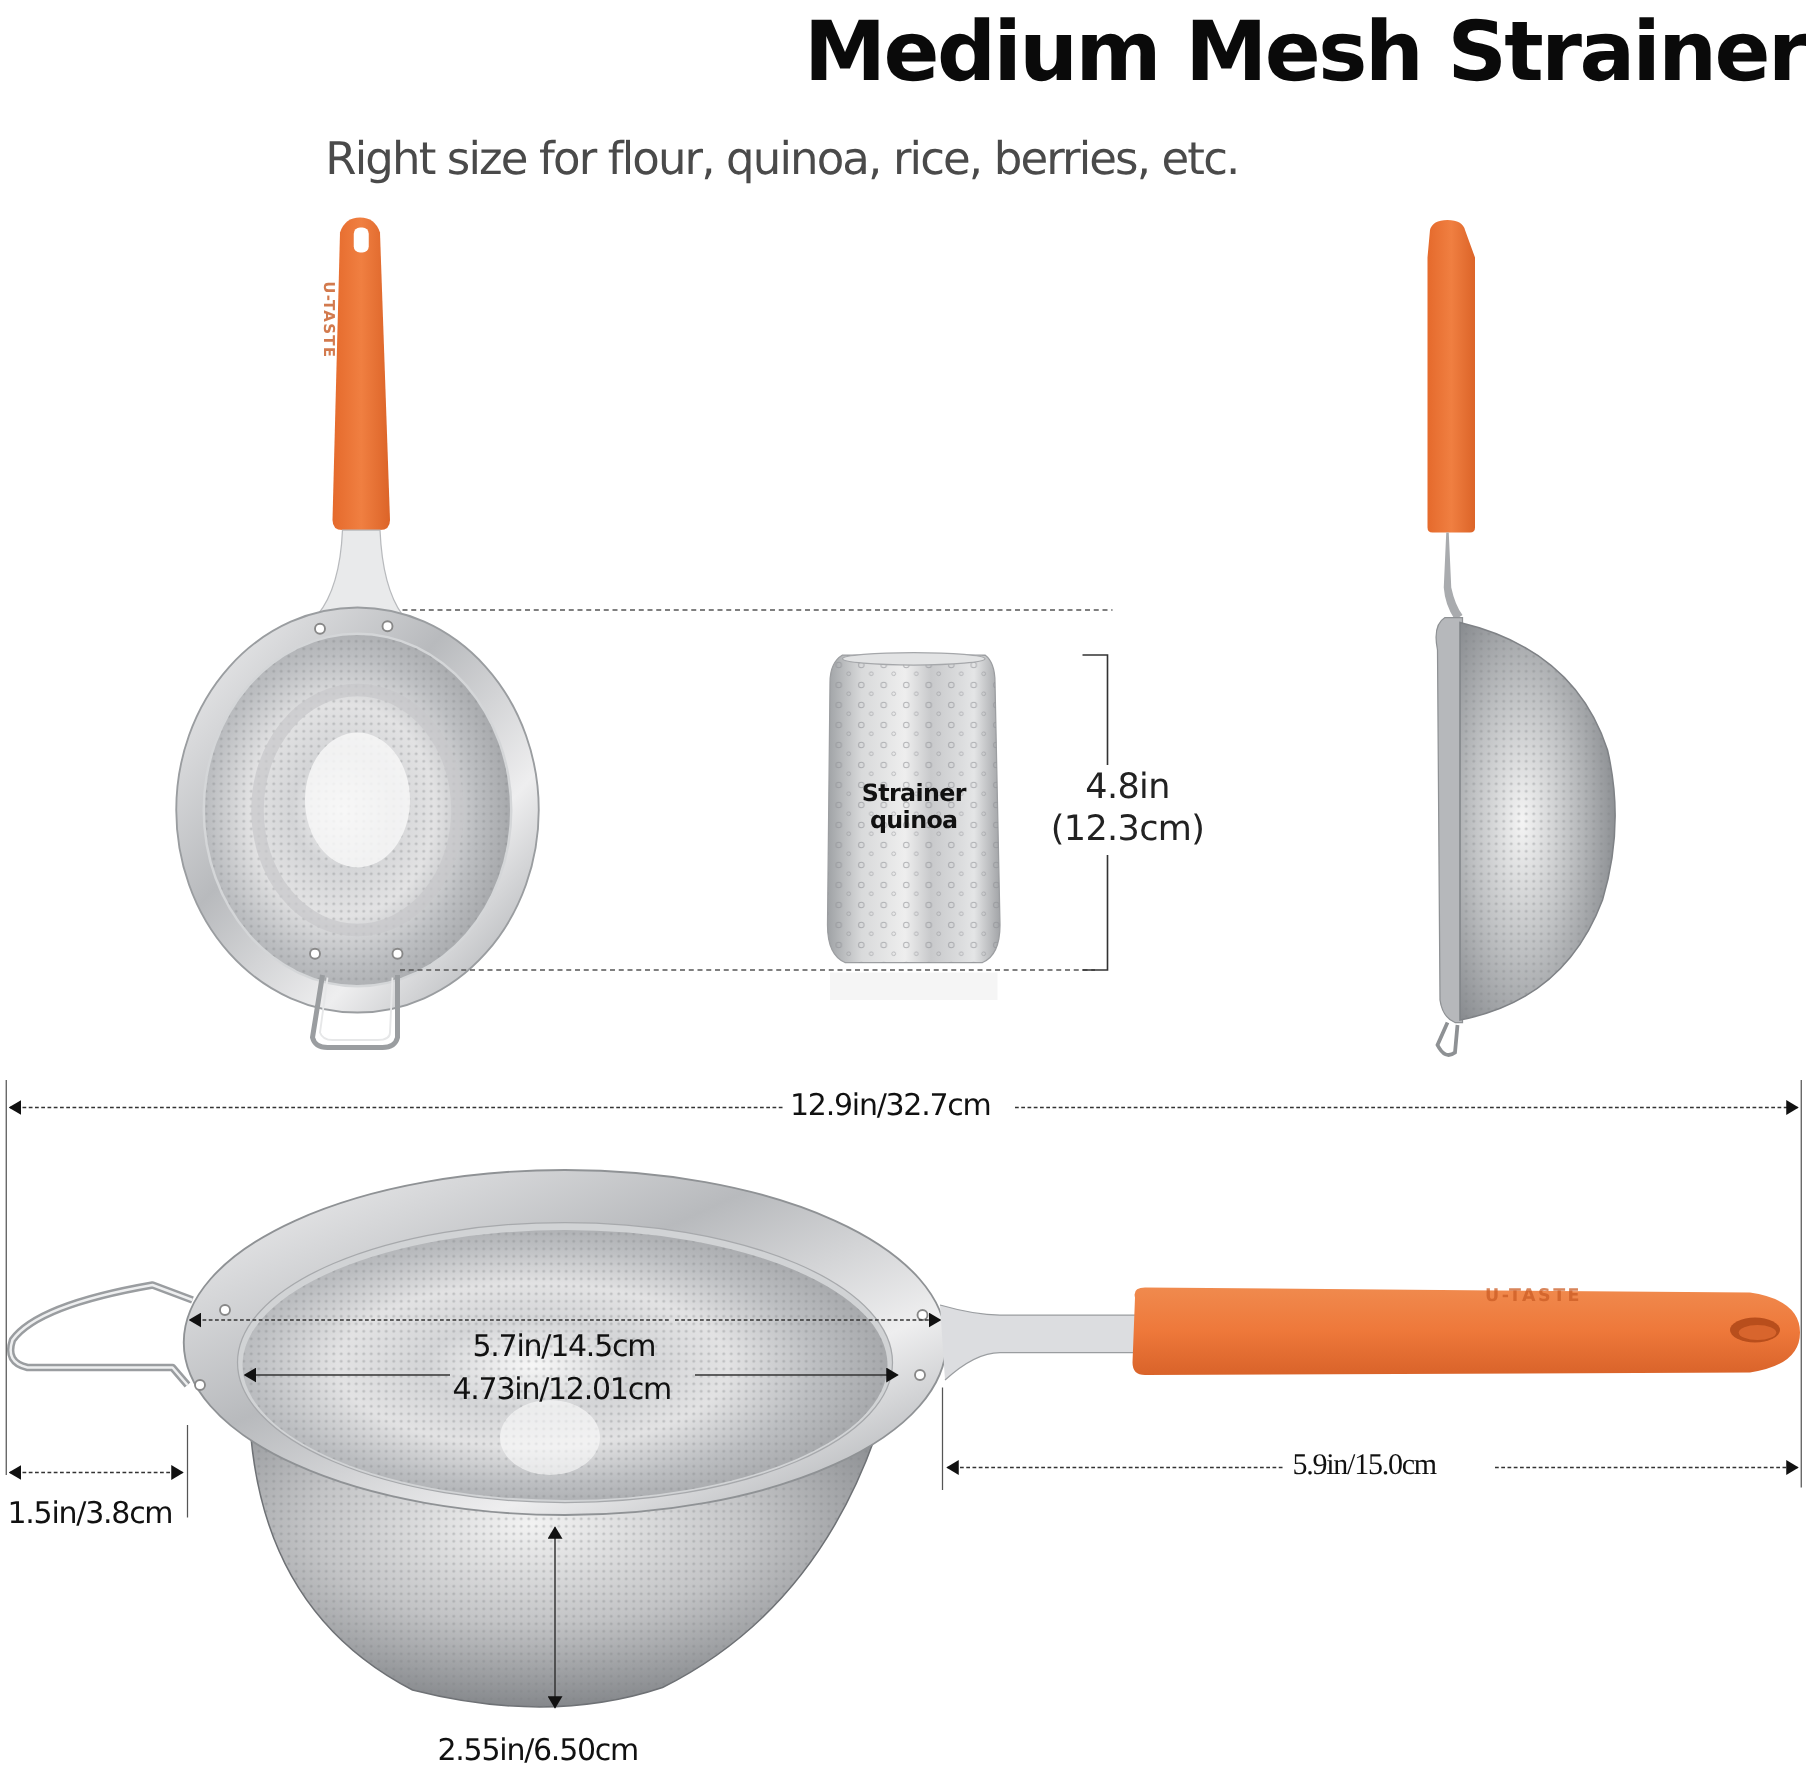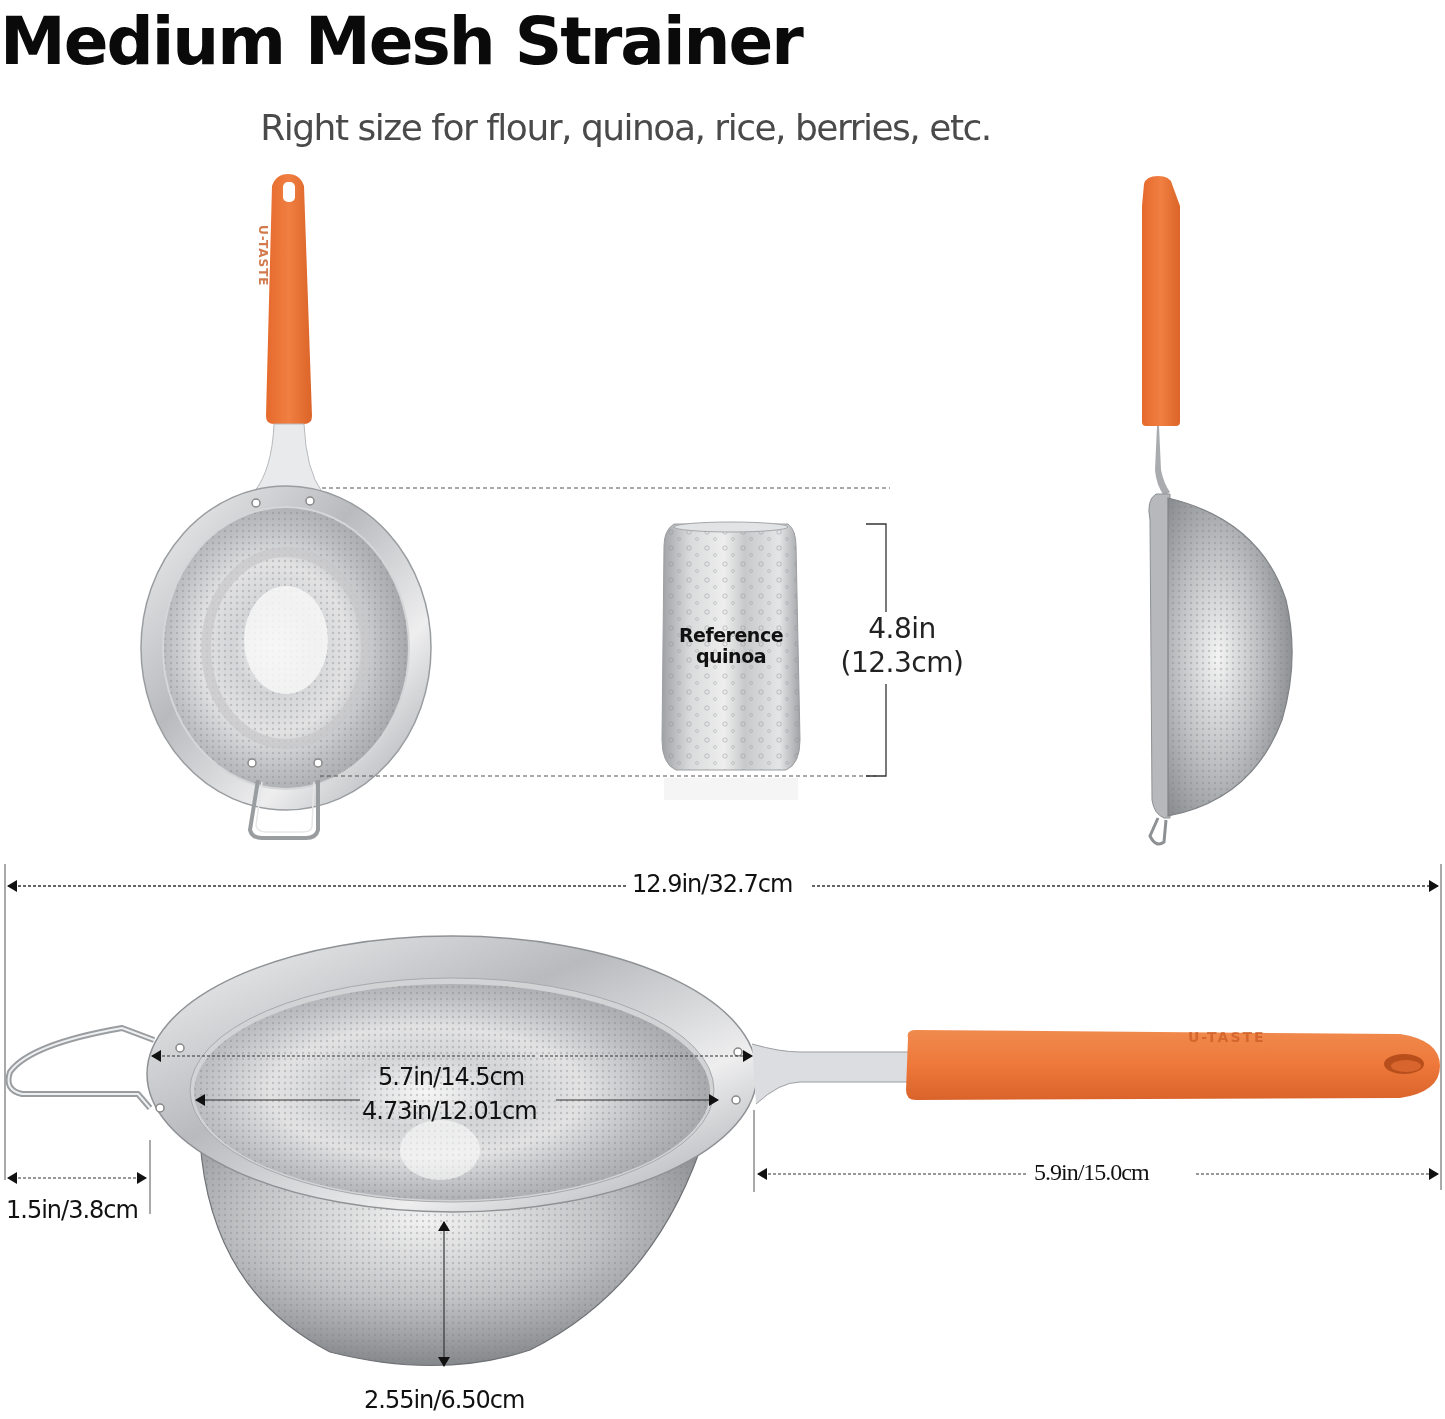--- a/index.html
+++ b/index.html
@@ -1,17 +1,17 @@
 <!DOCTYPE html>
 <html><head>
   <meta charset="utf-8">
   <style>
     html, body { margin: 0; padding: 0; background: #ffffff; }
     body { width: 1445px; height: 1419px; position: relative; overflow: hidden; font-family: "DejaVu Sans", sans-serif; }
-    .title { position: absolute; left: 0; top: 2px; width: 1445px; text-align: left; font-family: "DejaVu Sans", sans-serif; font-weight: bold; font-size: 66px; letter-spacing: -2px; color: #0a0a0a; line-height: 80px; }
+    .title { position: absolute; left: 0; top: 2px; width: 1445px; text-align: right; font-family: "DejaVu Sans", sans-serif; font-weight: bold; font-size: 66px; letter-spacing: -2px; color: #0a0a0a; line-height: 80px; }
     .subtitle { position: absolute; left: 0; top: 104px; width: 1251px; text-align: center; font-family: "DejaVu Sans", sans-serif; font-size: 36px; letter-spacing: -1.5px; color: #4a4a4a; line-height: 48px; }
     svg.art { position: absolute; left: 0; top: 0; }
     .lbl { position: absolute; font-family: "DejaVu Sans", sans-serif; color: #111; white-space: nowrap; letter-spacing: -1px; text-align: center; }
     .dim-main { font-size: 24px; }
     .can-lbl { position: absolute; left: 664px; top: 625px; width: 134px; text-align: center; font-weight: bold; font-size: 19px; line-height: 21px; color: #111; letter-spacing: -0.5px; }
     .height-lbl { position: absolute; left: 832px; top: 612px; width: 140px; text-align: center; font-size: 28px; line-height: 34px; color: #222; letter-spacing: -0.5px; }
     .brand-v { position: absolute; left: 270px; top: 225px; font-size: 12px; color: #c85a22; transform: rotate(90deg); transform-origin: left top; letter-spacing: 1px; font-weight: bold; opacity: 0.8;}
     .brand-h { position: absolute; left: 1188px; top: 1029px; font-size: 14px; color: #cc5d25; letter-spacing: 2px; font-weight: bold; opacity: 0.75;}
   </style>
 </head>
@@ -166,27 +166,27 @@
   <line x1="758" y1="1174" x2="1028" y2="1174" stroke="#333" stroke-width="1.2" stroke-dasharray="3,2" marker-start="url(#arrowL)"></line>
   <line x1="1196" y1="1174" x2="1438" y2="1174" stroke="#333" stroke-width="1.2" stroke-dasharray="3,2" marker-end="url(#arrowR)"></line>
 
   <line x1="444" y1="1222" x2="444" y2="1366" stroke="#333" stroke-width="1.2" marker-start="url(#arrowL)" marker-end="url(#arrowR)"></line>
 </svg>
 
 <div class="brand-v">U-TASTE</div>
 <div class="brand-h">U-TASTE</div>
 
 <div class="can-lbl">
-  <div>Reference</div>
+  <div>Strainer</div>
   <div>quinoa</div>
 </div>
 
 <div class="height-lbl">
   <div>4.8in</div>
   <div>(12.3cm)</div>
 </div>
 
 <div class="lbl dim-main" style="left:632px; top:870px;">12.9in/32.7cm</div>
 <div class="lbl dim-main" style="left:378px; top:1063px;">5.7in/14.5cm</div>
 <div class="lbl dim-main" style="left:362px; top:1084px;margin-top:13px;">4.73in/12.01cm</div>
 <div class="lbl dim-main" style="left:6px; top:1196px;">1.5in/3.8cm</div>
 <div class="lbl dim-main" style="left:1034px; top:1159px;font-family:Liberation Serif, serif;">5.9in/15.0cm</div>
-<div class="lbl dim-main" style="left:364px; top:1386px;">2.55in/6.50cm</div>
+<div class="lbl dim-main" style="left:350px; top:1386px;">2.55in/6.50cm</div>
 
 </body></html>

